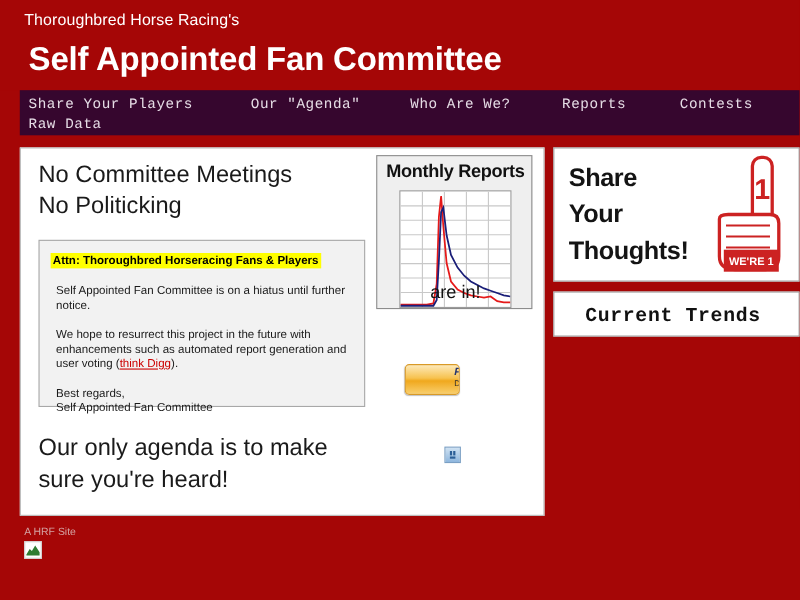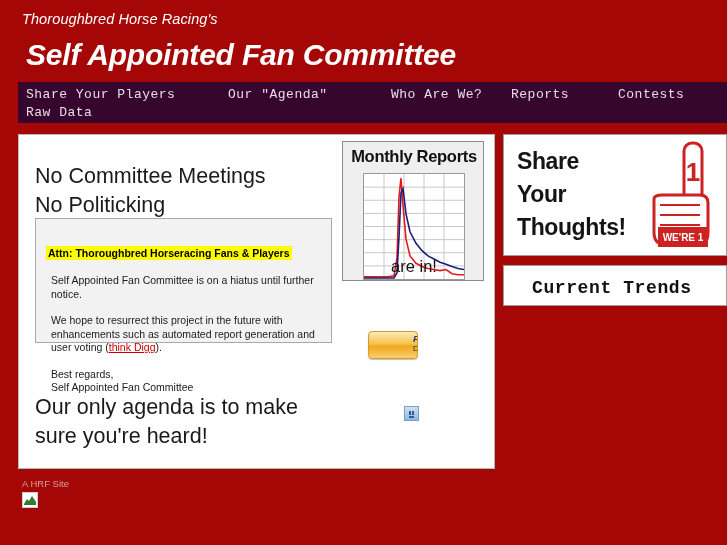--- a/index.html
+++ b/index.html
@@ -15,21 +15,20 @@
     position: relative;
   }
 
   
   #header {
     position: absolute;
     left: 0; top: 0;
     width: 727px;
     height: 82px;
     background: #a50606;
-    font-style: italic;
   }
   #tagline {
     position: absolute;
     left: 22px; top: 11px;
     font-size: 14.5px;
     color: #ffffff;
     letter-spacing: 0.1px;
     white-space: nowrap;
   }
   #site-title {
@@ -77,33 +76,33 @@
     box-sizing: border-box;
   }
   .headline {
     position: absolute;
     left: 16px;
     font-size: 21.5px;
     color: #1a1a1a;
     line-height: 29px;
     white-space: nowrap;
   }
-  #headline-top { top: 27px; }
+  #headline-top { top: 9px; }
   #headline-bottom { top: 258px; }
 
   
   #notice-box {
     position: absolute;
     left: 16px; top: 83px;
     width: 297px;
-    height: 125px;
+    height: 152px;
     background: #f2f2f2;
     border: 1px solid #a8a8a8;
     box-sizing: border-box;
-    padding: 24px 10px;
+    padding: 8px 10px;
   }
   #notice-title {
     display: inline;
     background: #ffff00;
     font-size: 10.5px;
     font-weight: bold;
     color: #000;
     padding: 1px 2px;
     line-height: 14px;
   }
@@ -265,21 +264,21 @@
 
 <div id="header">
   <div id="tagline">Thoroughbred Horse Racing's</div>
   <div id="site-title">Self Appointed Fan Committee</div>
 </div>
 
 <div id="navbar">
   <div class="nav-row">
     <a class="nav-link" href="#" style="left:8px;">Share Your Players</a>
     <a class="nav-link" href="#" style="left:210px;">Our "Agenda"</a>
-    <a class="nav-link" href="#" style="left:373px;">Who Are We?</a>
+    <a class="nav-link" href="#" style="left:355px;">Who Are We?</a>
     <a class="nav-link" href="#" style="left:493px;">Reports</a>
     <a class="nav-link" href="#" style="left:600px;">Contests</a>
   </div>
   <div class="nav-row">
     <a class="nav-link" href="#" style="left:8px;">Raw Data</a>
   </div>
 </div>
 
 <div id="main-panel">
 

